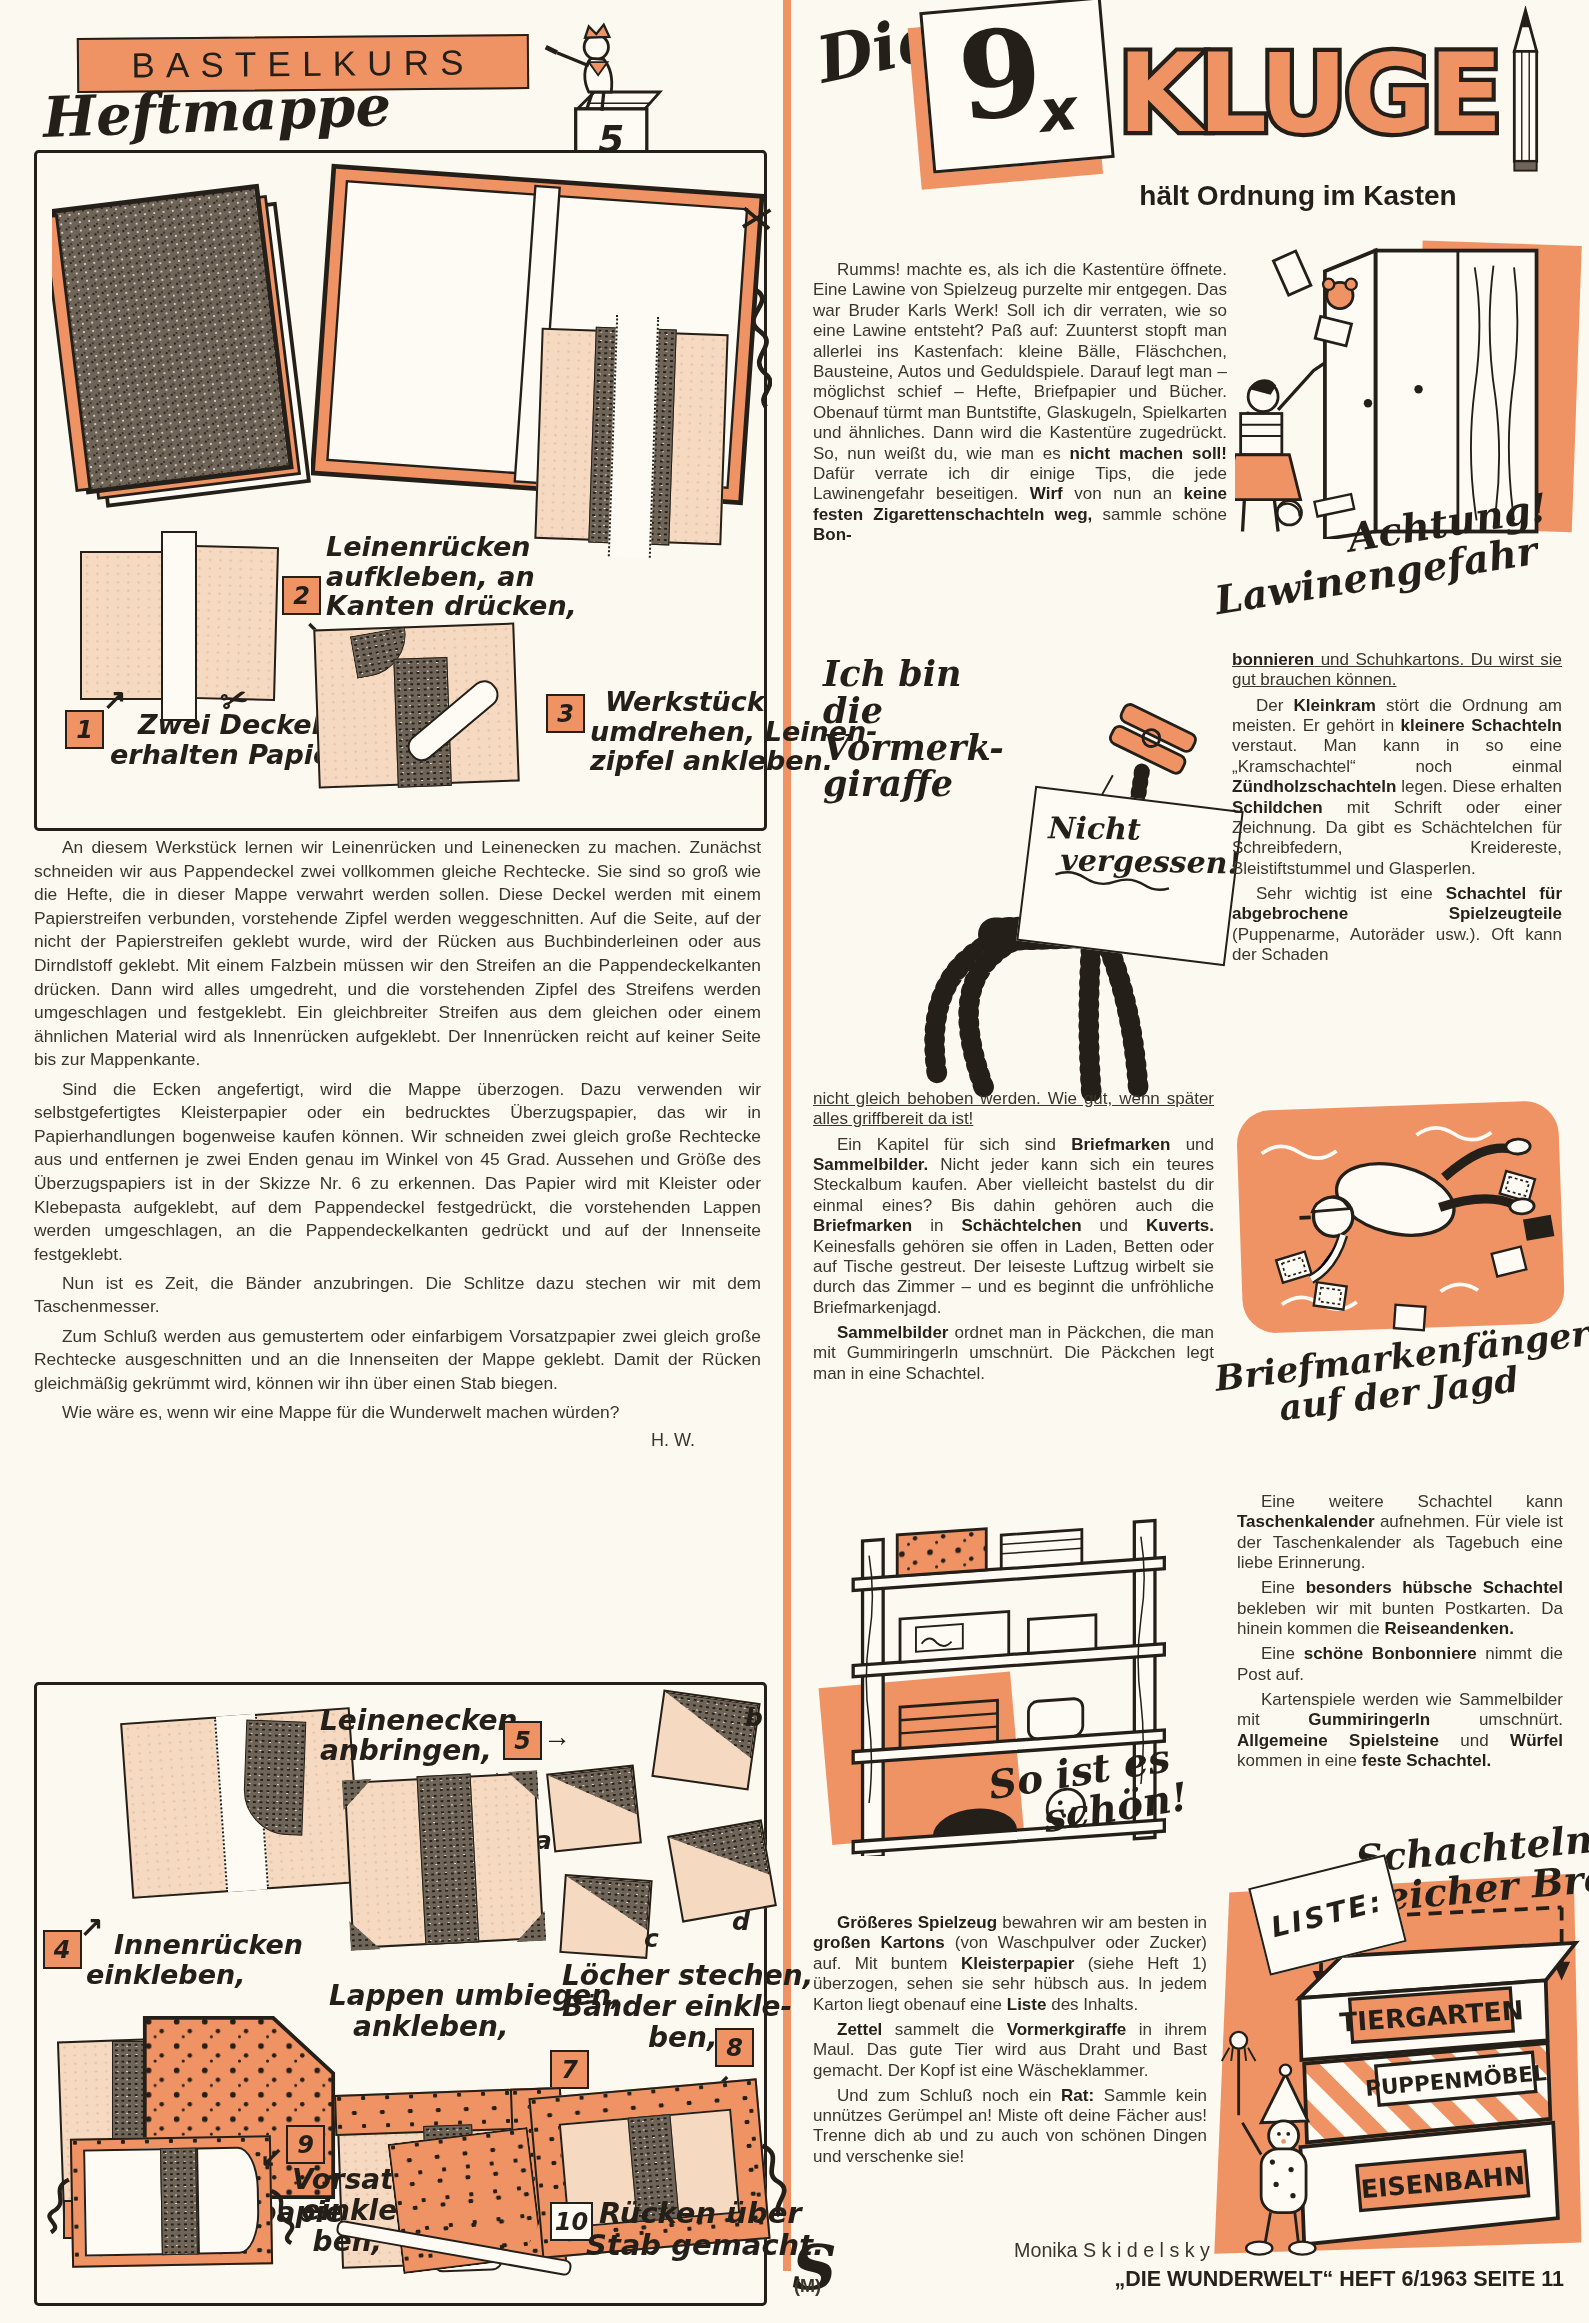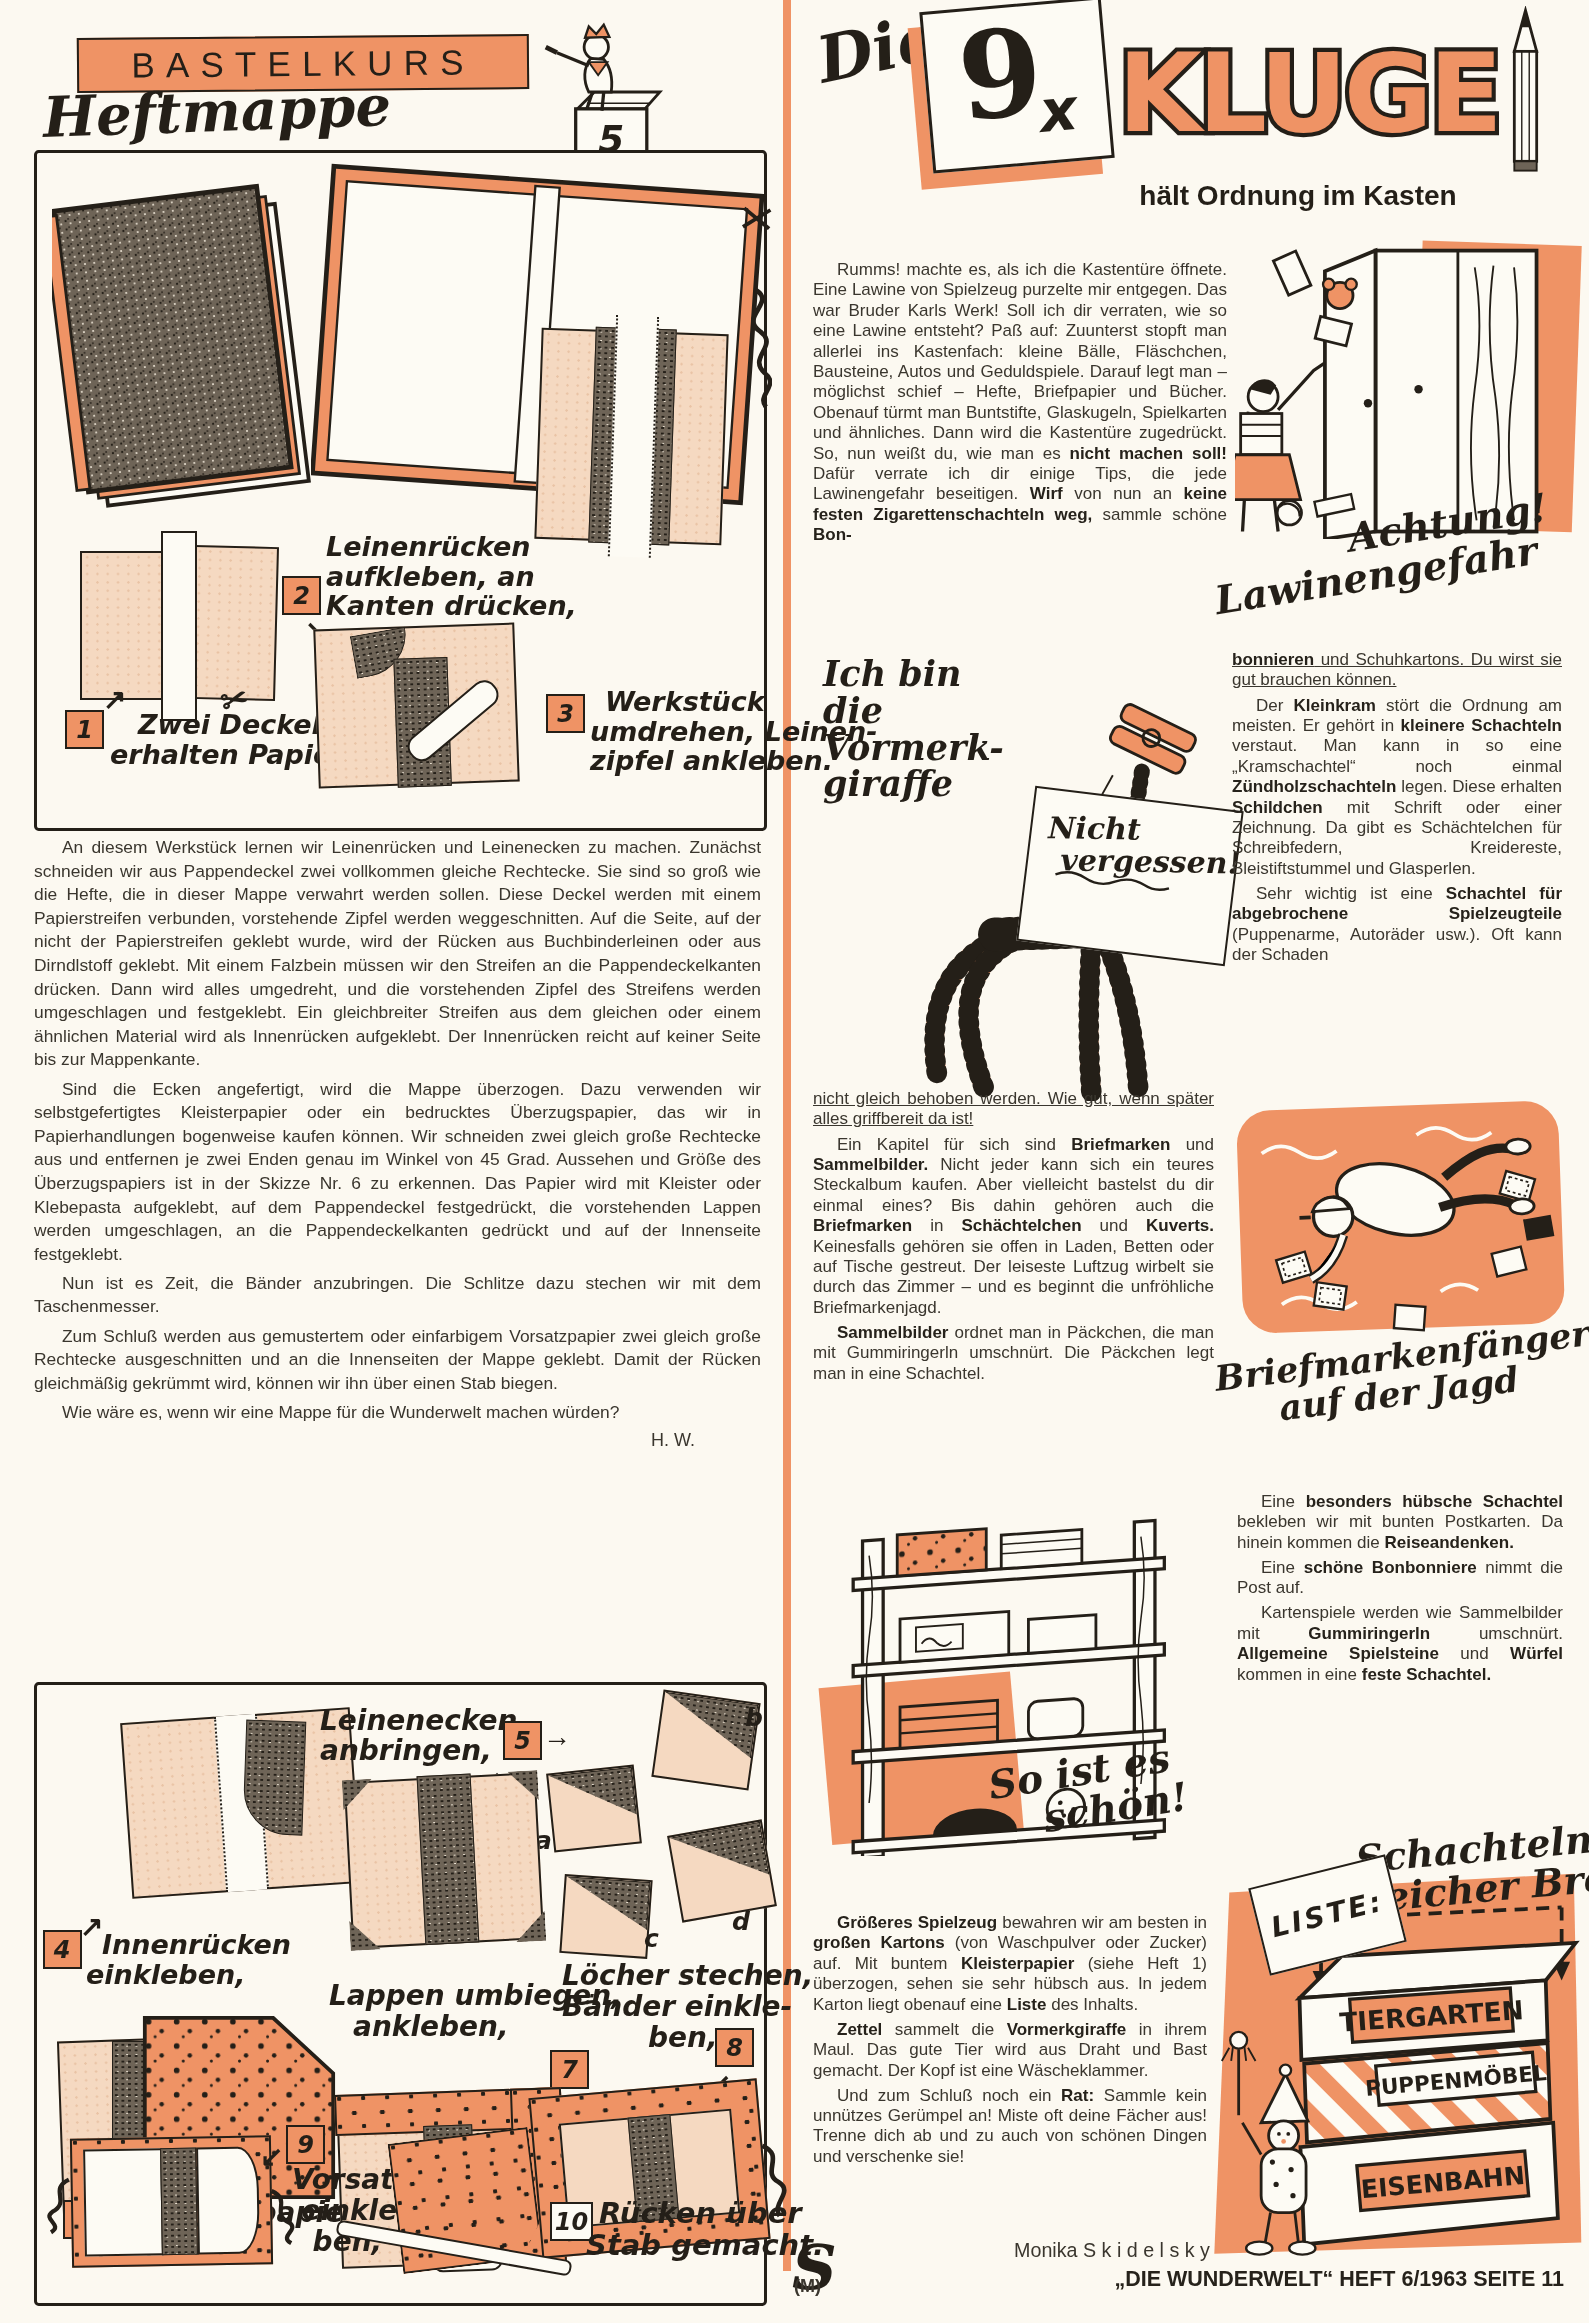--- a/index.html
+++ b/index.html
@@ -170,21 +170,21 @@
     <div class="abs" style="left:89px;top:30px;width:230px;height:176px;transform:rotate(-4deg);">
       <div class="diagbase" style="inset:0;"></div>
       <div class="wstrip" style="left:94px;top:0;width:39px;height:100%;"></div>
       <div class="speck" style="left:120px;top:7.5px;width:58px;height:112px;border-radius:0 0 0 45px;transform:rotate(6deg);"></div>
     </div>
     <div class="badge" style="left:5.6px;top:245px;">
       <span>4</span>
     </div>
     <span class="arr" style="left:43px;top:225px;">↗</span>
     <div class="abs hand" style="left:49px;top:245px;font-size:27px;">
-      <div class="caption-line" style="margin-left:16px">Innenrücken</div>
+      <div class="caption-line" style="margin-left:28px">Innenrücken</div>
       <div class="caption-line">einkleben,</div>
     </div>
 
     <div class="abs hand" style="left:283px;top:20.6px;font-size:28px;">
       <div class="caption-line">Leinenecken</div>
       <div class="caption-line">anbringen,</div>
     </div>
     <div class="badge" style="left:466px;top:36px;">
       <span>5</span>
     </div>
@@ -489,20 +489,21 @@
         <circle cx="270" cy="376" r="2.2" fill="#241f18"></circle>
     </g>
   </svg>
 
   <div class="abs script" style="left:991px;top:1750px;font-size:39px;transform:rotate(-9deg);">
     <div class="caption-line">So ist es</div>
     <div class="caption-line" style="margin-left:49px">schön!</div>
   </div>
 
   <div class="abs rtxt" style="left:1237px;top:1492px;width:326px;">
+    <p><span>Eine weitere Schachtel kann </span><span class="bold">Taschenkalender</span><span> aufnehmen. Für viele ist der Taschenkalender als Tagebuch eine liebe Erinnerung.</span></p>
     <p><span>Eine </span><span class="bold">besonders hübsche Schachtel</span><span> bekleben wir mit bunten Postkarten. Da hinein kommen die </span><span class="bold">Reiseandenken.</span></p>
     <p><span>Eine </span><span class="bold">schöne Bonbonniere</span><span> nimmt die Post auf.</span></p>
     <p><span>Kartenspiele werden wie Sammelbilder mit </span><span class="bold">Gummiringerln</span><span> umschnürt. </span><span class="bold">Allgemeine Spielsteine</span><span> und </span><span class="bold">Würfel</span><span> kommen in eine </span><span class="bold">feste Schachtel.</span></p>
   </div>
 
   <div class="abs rtxt" style="left:813px;top:1913px;width:394px;">
     <p><span class="bold">Größeres Spielzeug</span><span> bewahren wir am besten in </span><span class="bold">großen Kartons</span><span> (von Waschpulver oder Zucker) auf. Mit buntem </span><span class="bold">Kleisterpapier</span><span> (siehe Heft 1) überzogen, sehen sie sehr hübsch aus. In jedem Karton liegt obenauf eine </span><span class="bold">Liste</span><span> des Inhalts.</span></p>
     <p><span class="bold">Zettel</span><span> sammelt die </span><span class="bold">Vormerkgiraffe</span><span> in ihrem Maul. Das gute Tier wird aus Draht und Bast gemacht. Der Kopf ist eine Wäscheklammer.</span></p>
     <p><span>Und zum Schluß noch ein </span><span class="bold">Rat:</span><span> Sammle kein unnützes Gerümpel an! Miste oft deine Fächer aus! Trenne dich ab und zu auch von schönen Dingen und verschenke sie!</span></p>
   </div>

